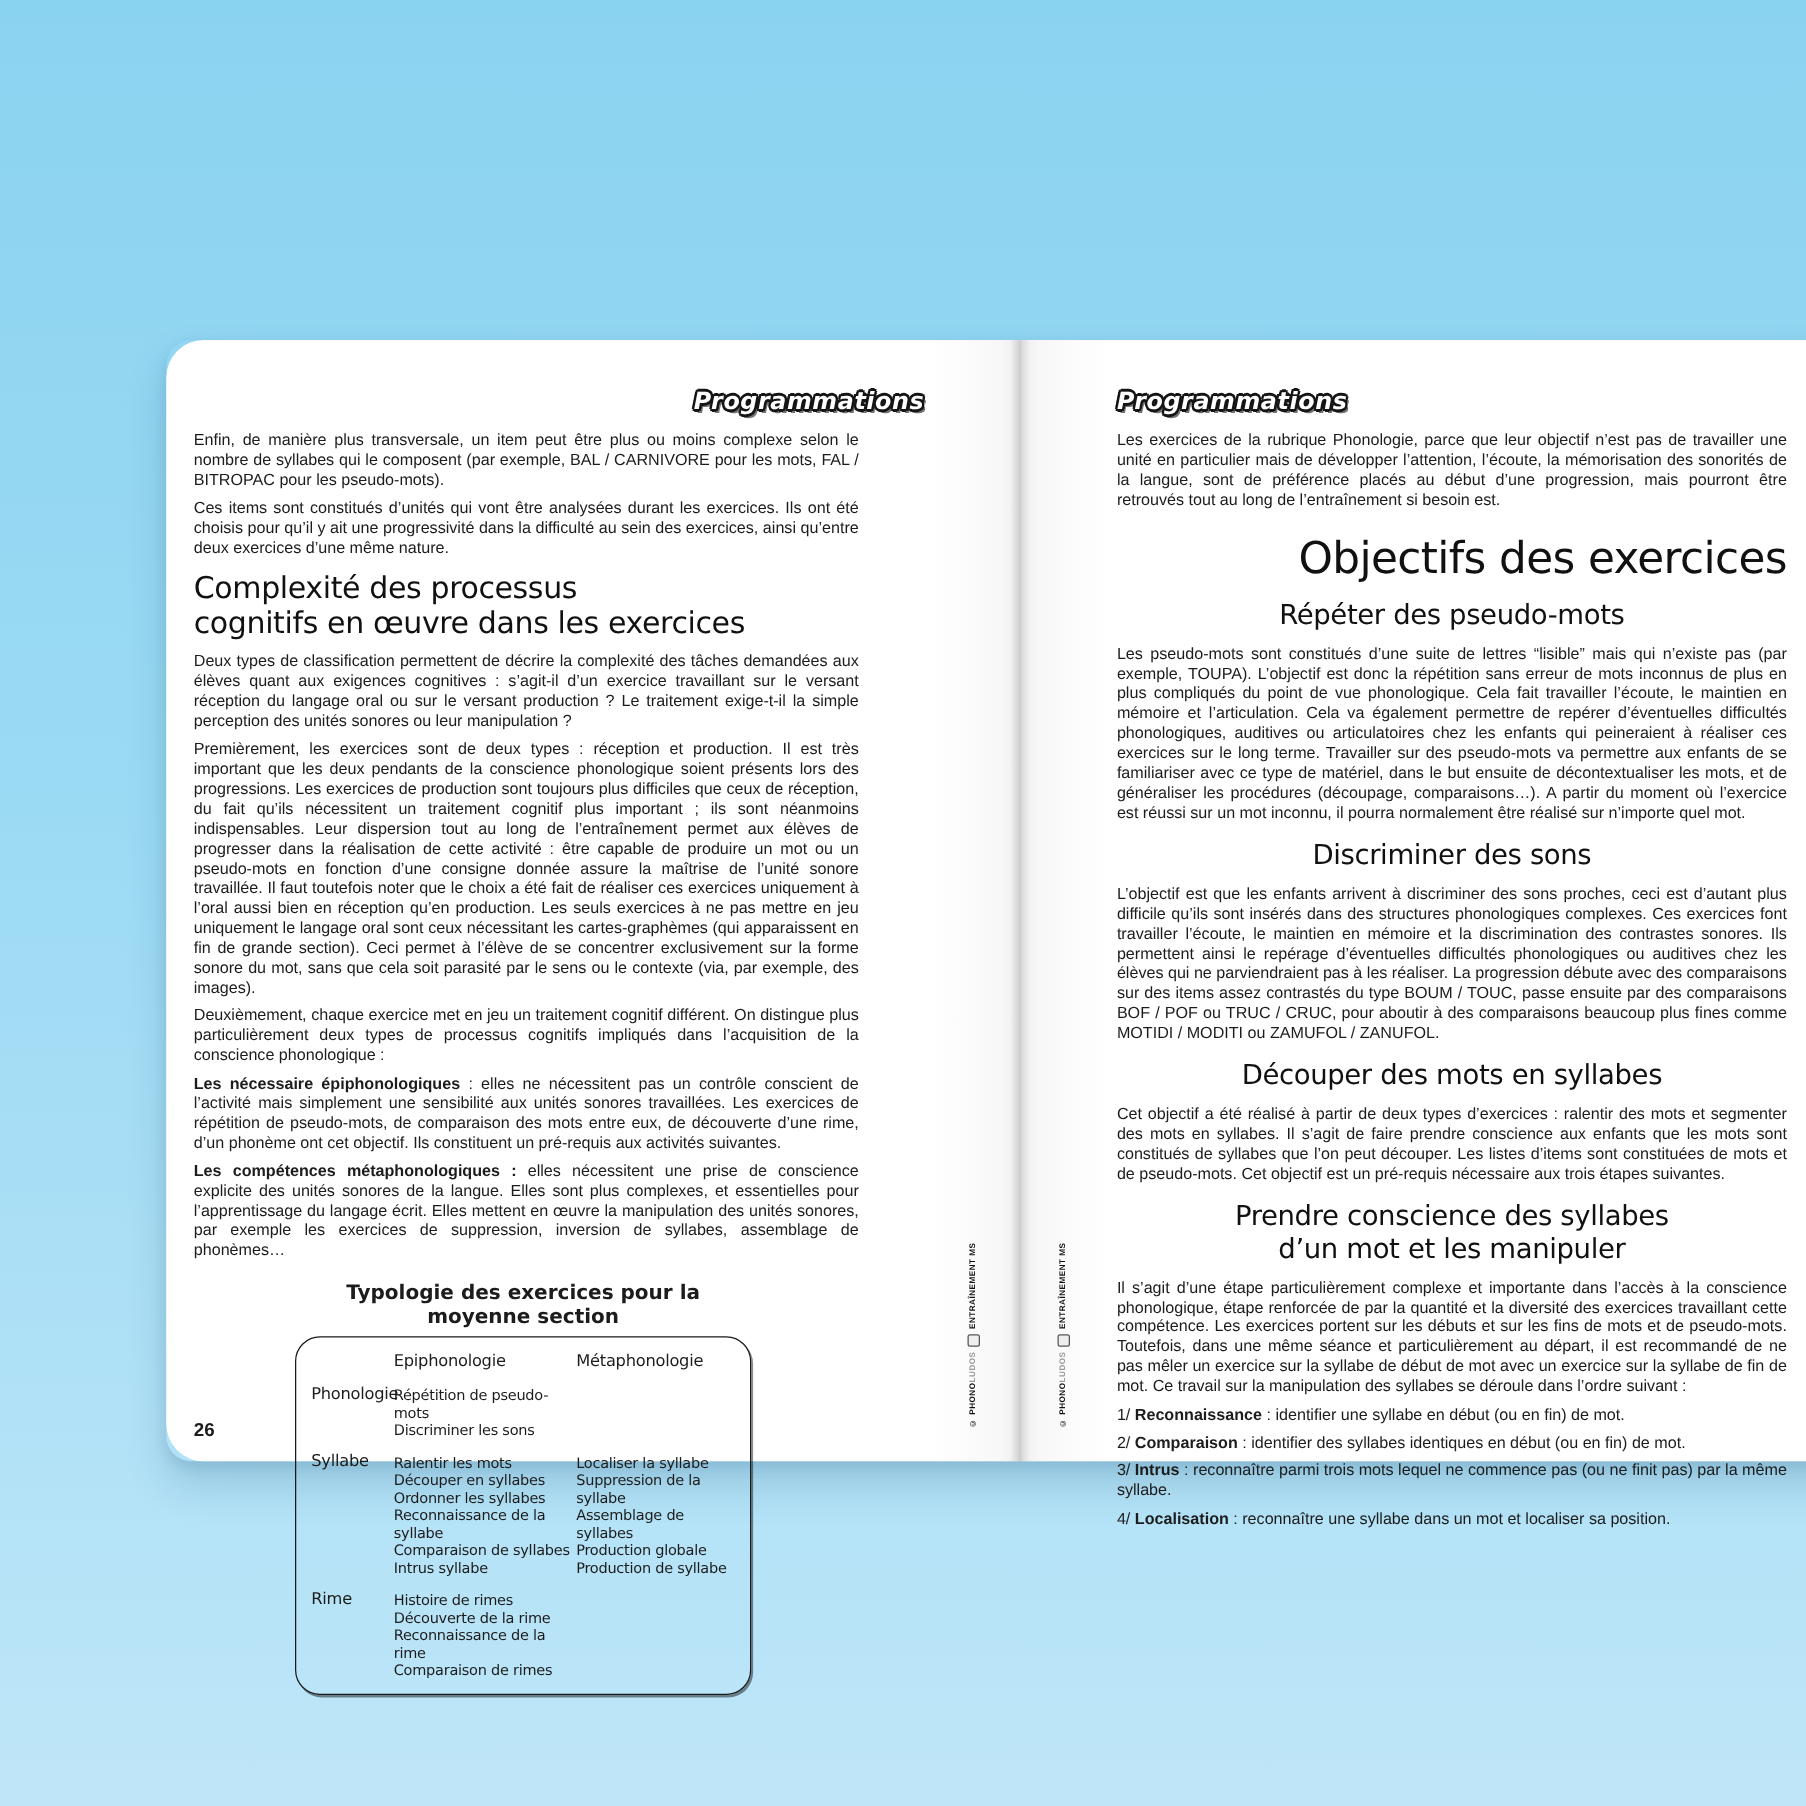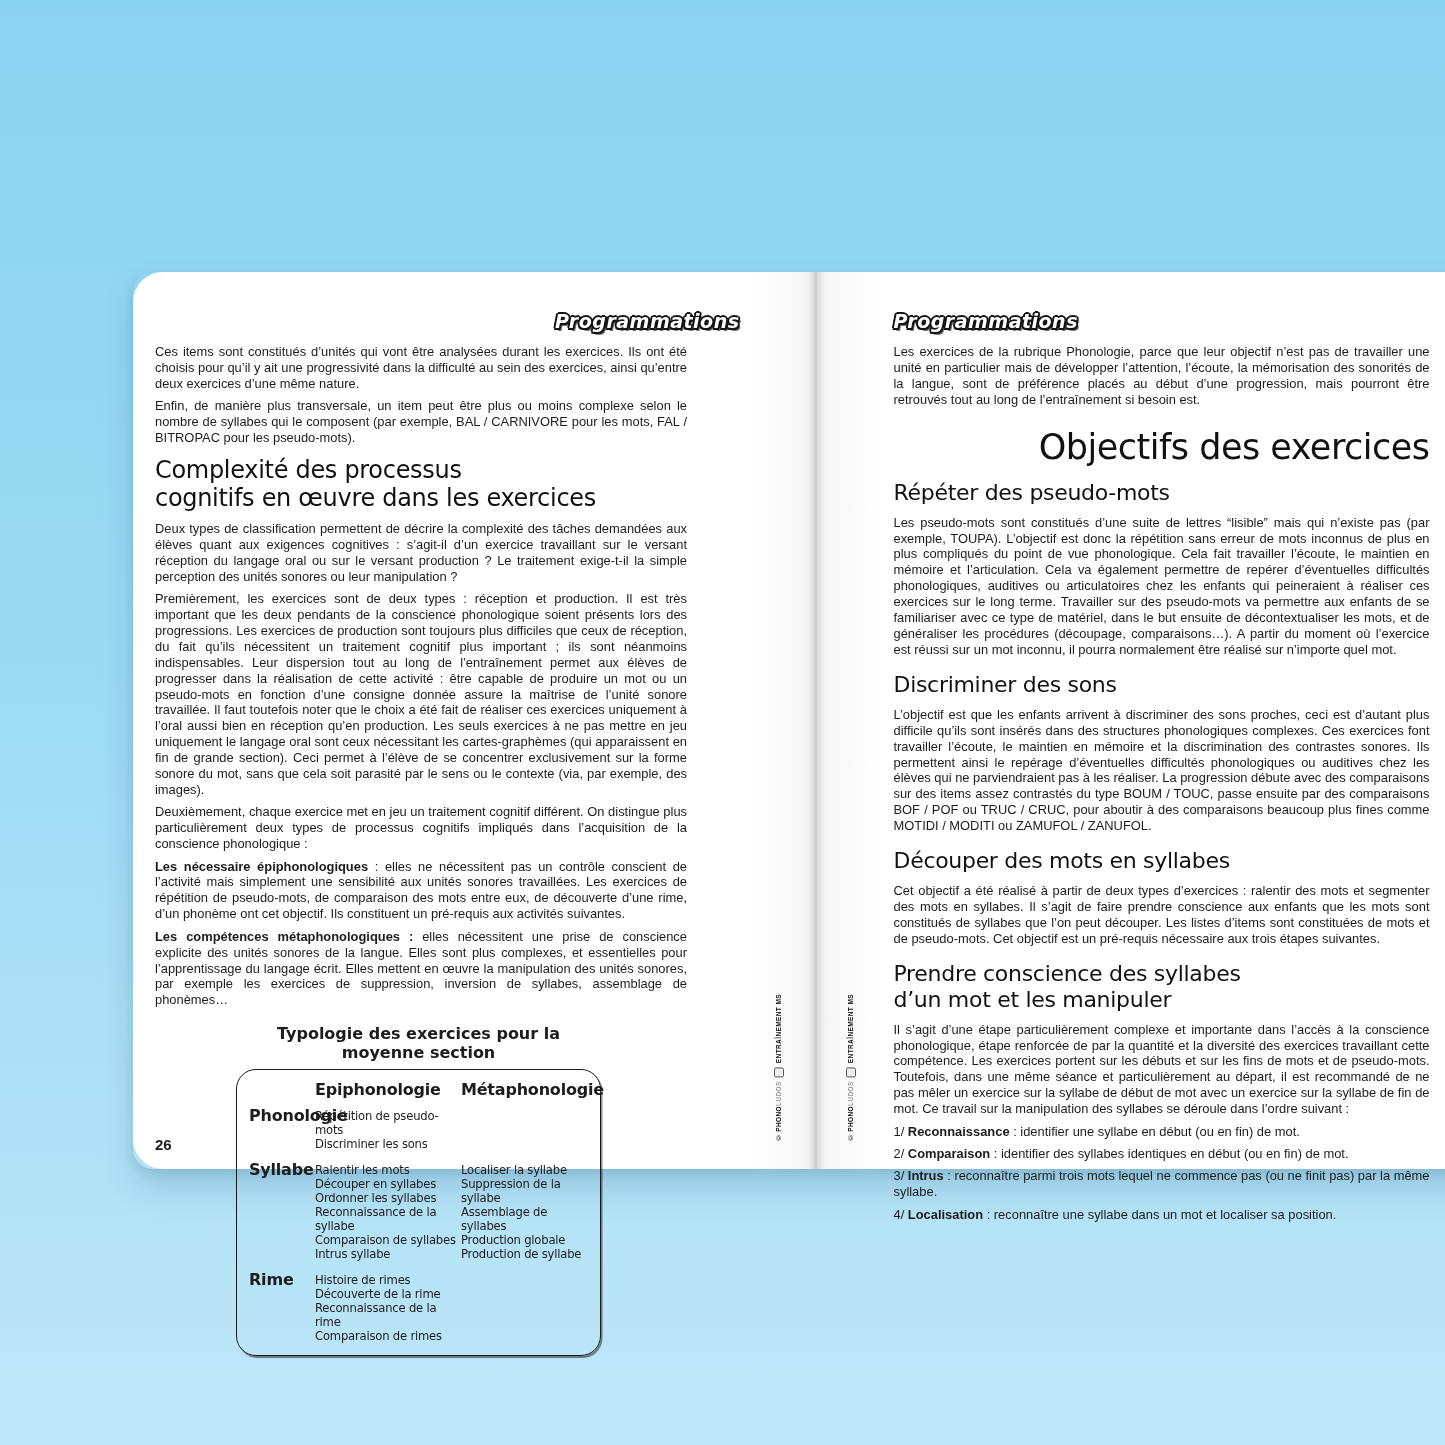--- a/index.html
+++ b/index.html
@@ -28,52 +28,52 @@
   .content{position:absolute;top:72px;}
   .content.lft{left:22px;width:532px;}
   .content.rgt{left:78px;width:536px;}
   p.body{font-size:12.9px;line-height:15.9px;text-align:justify;margin:0 0 6.5px 0;}
   p.body b{font-weight:bold;}
   h2.sec{font-family:"DejaVu Sans",sans-serif;font-weight:400;font-size:24px;line-height:28px;
     margin:10px 0 9px 0;white-space:pre-line;color:#111;letter-spacing:-.3px;}
   h1.big{font-family:"DejaVu Sans",sans-serif;font-weight:400;font-size:35px;line-height:38px;
     margin:20px 0 4px 0;color:#111;letter-spacing:-.5px;text-align:right;}
   h3.sub{font-family:"DejaVu Sans",sans-serif;font-weight:400;font-size:22px;line-height:26px;
-    margin:14px 0 9px 0;white-space:pre-line;color:#111;letter-spacing:-.3px;}
+    margin:14px 0 9px 0;white-space:pre-line;color:#111;letter-spacing:-.3px;text-align:center;}
   .caption{font-family:"DejaVu Sans",sans-serif;font-weight:bold;font-size:16px;text-align:center;
     width:365px;margin:16px 0 7px 81px;}
   .tbox{width:365px;margin-left:81px;border:1.6px solid #1a1a1a;border-radius:20px;
     box-shadow:1.5px 2px 0 rgba(0,0,0,.45);padding:13px 8px 12px 12px;box-sizing:border-box;
     font-family:"DejaVu Sans",sans-serif;}
   .trow{display:grid;grid-template-columns:66px 146px 1fr;column-gap:0;margin-bottom:12px;}
   .trow:last-child{margin-bottom:0;}
   .tcell{font-size:11.6px;line-height:14px;white-space:pre-line;letter-spacing:-.2px;}
-  .tlabel,.thead{font-weight:bold;font-size:16px;line-height:14px;}
+  .tlabel,.thead{font-weight:normal;font-size:13px;line-height:14px;}
   .pnum{position:absolute;bottom:16px;font-weight:bold;font-size:15px;}
   .pnum.l{left:22px;} .pnum.r{right:18px;}
   .vert{position:absolute;bottom:28px;writing-mode:vertical-rl;transform:rotate(180deg);
     font-size:6.5px;letter-spacing:.4px;line-height:8px;white-space:nowrap;}
   .vert.l{right:32px;} .vert.r{left:30px;}
   .vert .vb{font-weight:bold;color:#111;}
   .vert .vg{color:#999;font-weight:bold;}
   .vert .vlogo{display:inline-block;width:8px;height:8px;border:1px solid #555;border-radius:2px;
     margin:4px 0;background:#eee;}
 </style>
 </head>
 <body>
 
 <div class="canvas">
   <div class="spread">
 
     <div class="page left">
       <div class="script-header" style="right:76px;">Programmations</div>
 
       <div class="content lft">
+        <p class="body">Enfin, de manière plus transversale, un item peut être plus ou moins complexe selon le nombre de syllabes qui le composent (par exemple, BAL / CARNIVORE pour les mots, FAL / BITROPAC pour les pseudo-mots).</p>
         <p class="body">Ces items sont constitués d’unités qui vont être analysées durant les exercices. Ils ont été choisis pour qu’il y ait une progressivité dans la difficulté au sein des exercices, ainsi qu’entre deux exercices d’une même nature.</p>
-        <p class="body">Enfin, de manière plus transversale, un item peut être plus ou moins complexe selon le nombre de syllabes qui le composent (par exemple, BAL / CARNIVORE pour les mots, FAL / BITROPAC pour les pseudo-mots).</p>
         <h2 class="sec">Complexité des processus
 cognitifs en œuvre dans les exercices</h2>
         <p class="body">Deux types de classification permettent de décrire la complexité des tâches demandées aux élèves quant aux exigences cognitives : s’agit-il d’un exercice travaillant sur le versant réception du langage oral ou sur le versant production ? Le traitement exige-t-il la simple perception des unités sonores ou leur manipulation ?</p>
         <p class="body">Premièrement, les exercices sont de deux types : réception et production. Il est très important que les deux pendants de la conscience phonologique soient présents lors des progressions. Les exercices de production sont toujours plus difficiles que ceux de réception, du fait qu’ils nécessitent un traitement cognitif plus important ; ils sont néanmoins indispensables. Leur dispersion tout au long de l’entraînement permet aux élèves de progresser dans la réalisation de cette activité : être capable de produire un mot ou un pseudo-mots en fonction d’une consigne donnée assure la maîtrise de l’unité sonore travaillée. Il faut toutefois noter que le choix a été fait de réaliser ces exercices uniquement à l’oral aussi bien en réception qu’en production. Les seuls exercices à ne pas mettre en jeu uniquement le langage oral sont ceux nécessitant les cartes-graphèmes (qui apparaissent en fin de grande section). Ceci permet à l’élève de se concentrer exclusivement sur la forme sonore du mot, sans que cela soit parasité par le sens ou le contexte (via, par exemple, des images).</p>
         <p class="body">Deuxièmement, chaque exercice met en jeu un traitement cognitif différent. On distingue plus particulièrement deux types de processus cognitifs impliqués dans l’acquisition de la conscience phonologique :</p>
         <p class="body"><b>Les nécessaire épiphonologiques</b><span> : elles ne nécessitent pas un contrôle conscient de l’activité mais simplement une sensibilité aux unités sonores travaillées. Les exercices de répétition de pseudo-mots, de comparaison des mots entre eux, de découverte d’une rime, d’un phonème ont cet objectif. Ils constituent un pré-requis aux activités suivantes.</span></p>
         <p class="body"><b>Les compétences métaphonologiques :</b><span> elles nécessitent une prise de conscience explicite des unités sonores de la langue. Elles sont plus complexes, et essentielles pour l’apprentissage du langage écrit. Elles mettent en œuvre la manipulation des unités sonores, par exemple les exercices de suppression, inversion de syllabes, assemblage de phonèmes…</span></p>
 
         <div class="caption">Typologie des exercices pour la moyenne section</div>
         <div class="tbox">

